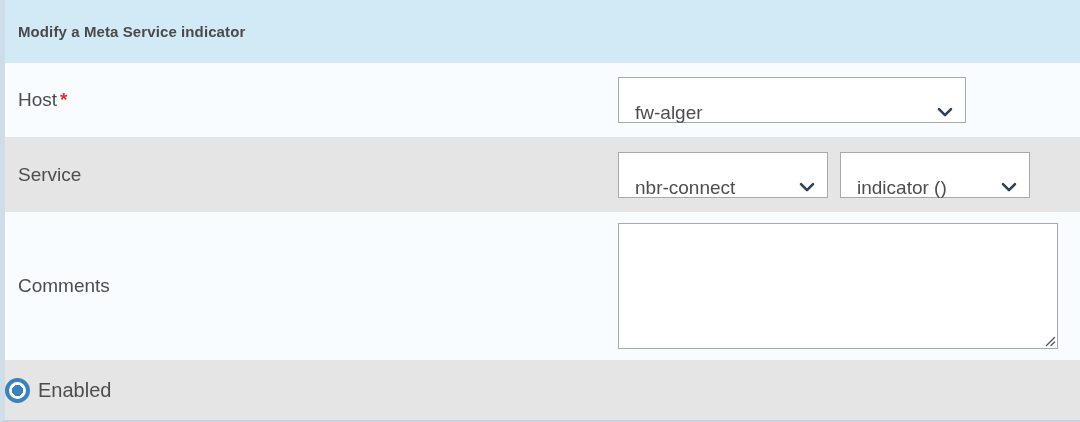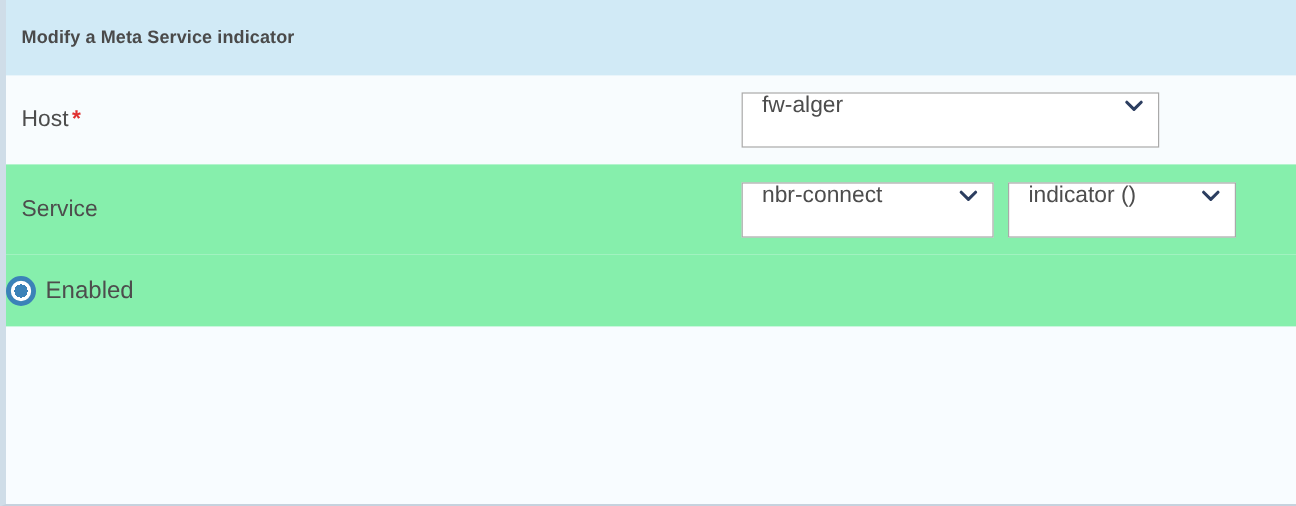--- a/index.html
+++ b/index.html
@@ -38,21 +38,21 @@
     letter-spacing: 0.1px;
   }
 
   
   .form-row {
     display: flex;
     align-items: center;
     width: 100%;
   }
   .form-row.odd  { background: #f8fcfe; }
-  .form-row.even { background: #86efac; }
+  .form-row.even { background: #e5e5e5; }
 
   .row-label {
     width: 613px;
     flex: 0 0 613px;
     padding-left: 13px;
     font-size: 19px;
     color: #4d4d4d;
     line-height: 1.15;
   }
   .req-star {
@@ -73,21 +73,21 @@
   .row-comments { height: 148px; }
   .row-status   { height: 60px; }
 
   
   .select-box {
     position: relative;
     height: 46px;
     background: #ffffff;
     border: 1px solid #a9a9a9;
     display: flex;
-    align-items: flex-start;
+    align-items: flex-end;
     padding: 0 10px 0 16px;
     cursor: pointer;
     user-select: none;
   }
   .select-value {
     font-size: 19px;
     color: #4d4d4d;
     white-space: nowrap;
     flex: 1 1 auto;
     line-height: 1;
@@ -211,20 +211,33 @@
         <span class="select-value">indicator ()</span>
         <span class="chevron">
           <svg width="20" height="20" viewBox="0 0 20 20">
             <path d="M4 7.2 L10 13.2 L16 7.2" fill="none" stroke="#2c3e60" stroke-width="2.6" stroke-linecap="round" stroke-linejoin="round"></path>
           </svg>
         </span>
       </div>
     </div>
   </div>
 
+  <div class="form-row odd row-comments">
+    <div class="row-label">Comments</div>
+    <div class="row-control">
+      <div class="textarea-wrap">
+        <textarea class="comments-textarea" placeholder="" style=""></textarea>
+        <span class="resize-grip">
+          <svg width="16" height="16" viewBox="0 0 16 16">
+            <path d="M14.5 6.5 L6.5 14.5 M14.5 11 L11 14.5" stroke="#555555" stroke-width="1.3" fill="none" stroke-linecap="round"></path>
+          </svg>
+        </span>
+      </div>
+    </div>
+  </div>
 
   <div class="form-row even row-status">
     <div class="row-control">
       <div class="radio-group">
         <label class="radio-option">
           <span class="radio-mark on"></span>
           <span class="radio-label">Enabled</span>
         </label>
       </div>
     </div>

